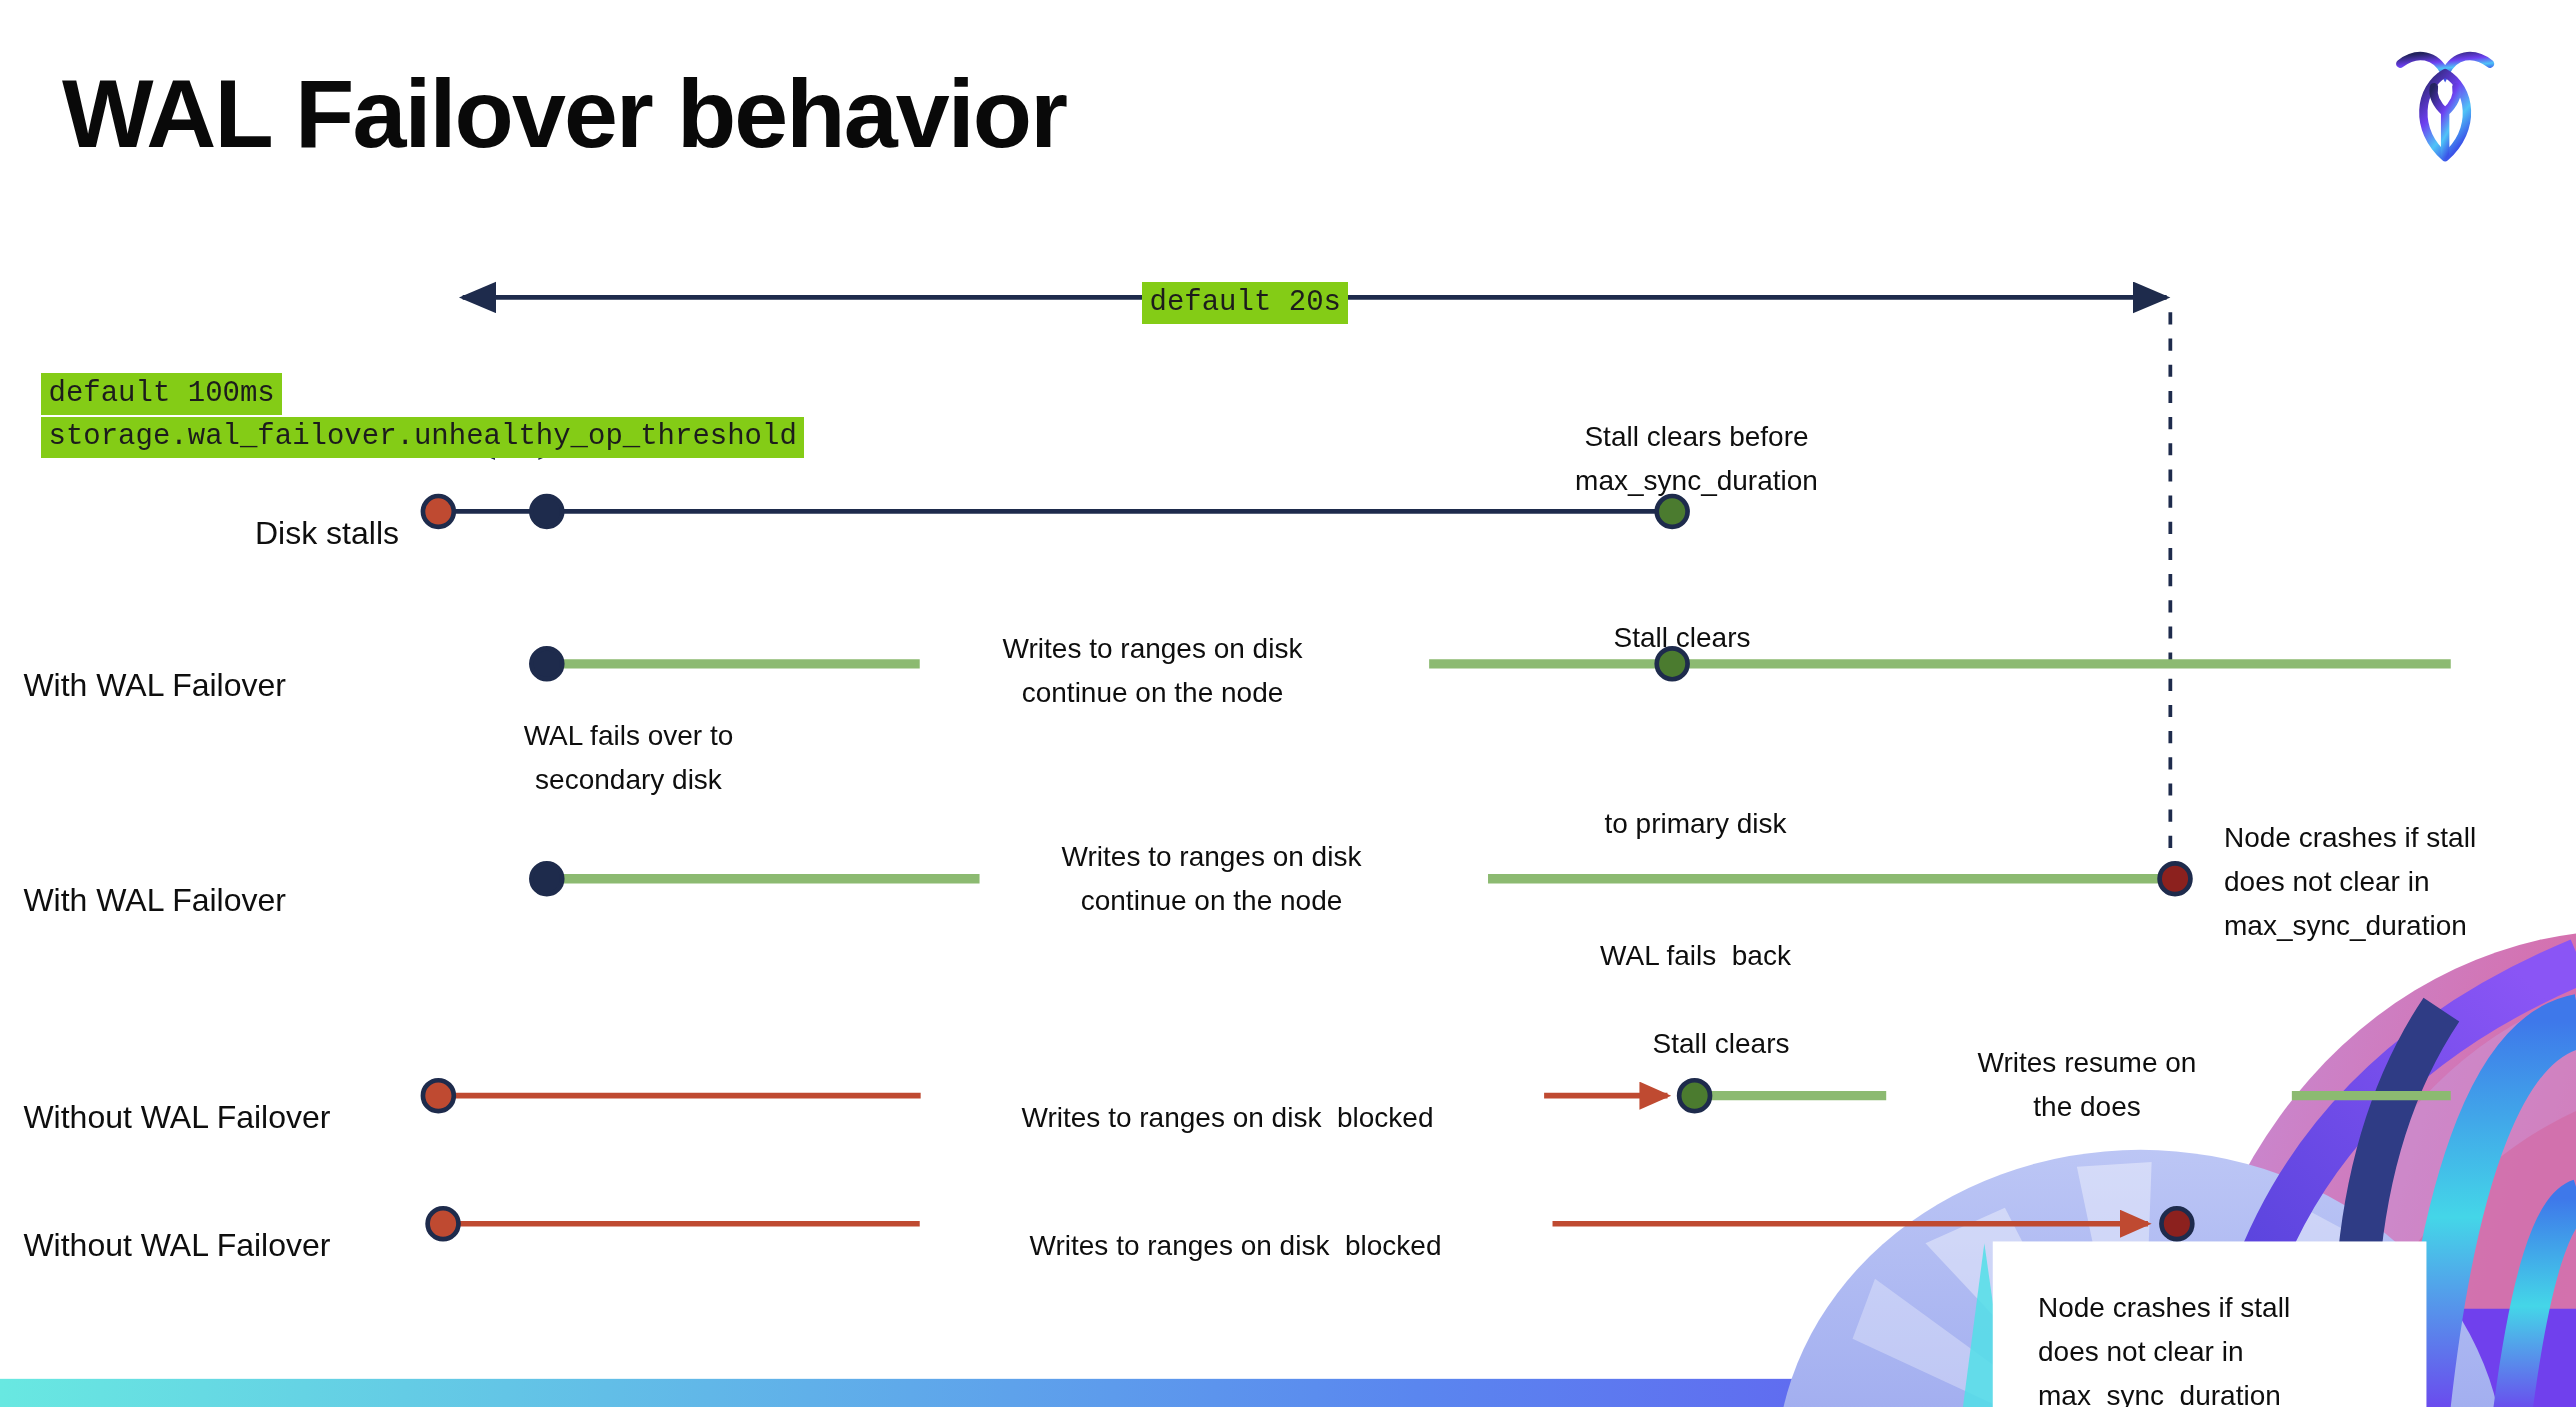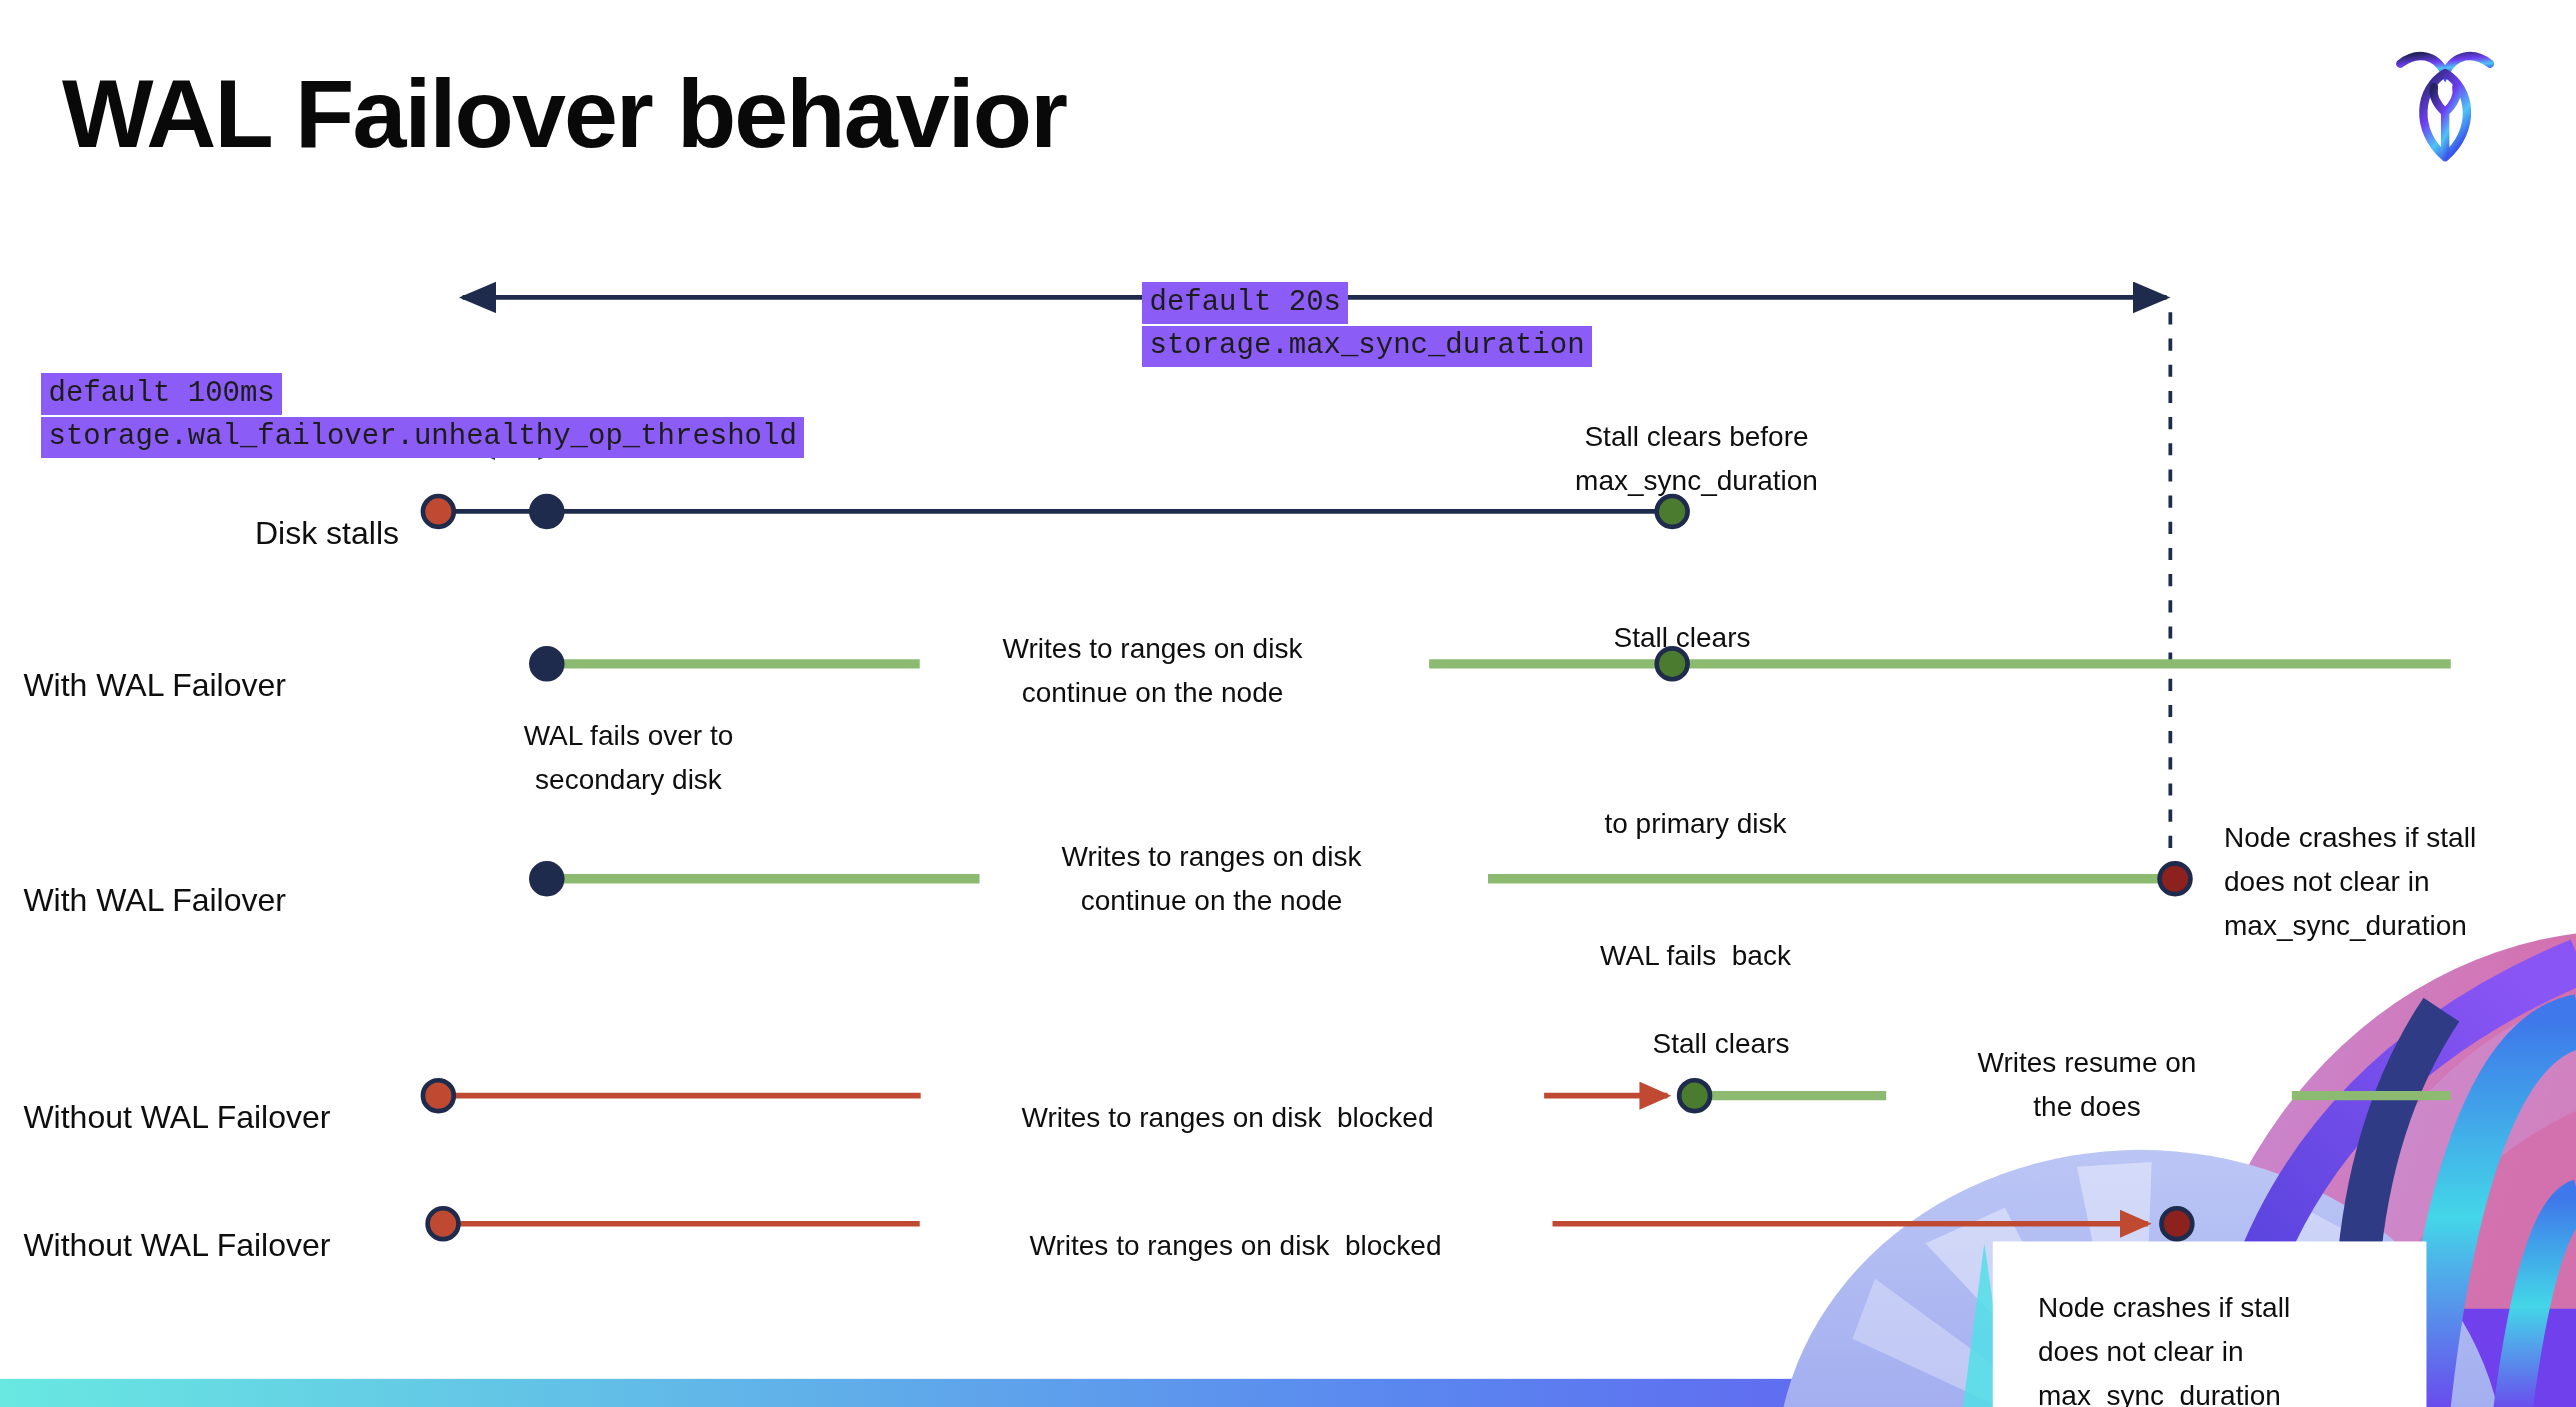--- a/index.html
+++ b/index.html
@@ -2,21 +2,21 @@
 <html style="font-size:15px"><head>
 <meta charset="utf-8">
 <style>
   html,body{margin:0;padding:0;background:#fff;}
   #slide{position:relative;width:2576px;height:1408px;background:#ffffff;overflow:hidden;
          font-family:"Liberation Sans",sans-serif;color:#0e0e0e;}
   #art{position:absolute;left:0;top:0;width:2576px;height:1408px;}
   .abs{position:absolute;margin-top:22px;}
   .title{left:62px;top:36px;font-size:97px;font-weight:bold;letter-spacing:-1.9px;color:#090909;}
   .mono{font-family:"Liberation Mono","DejaVu Sans Mono",monospace;font-size:29px;line-height:37px;color:#1c1c1c;}
-  .mono .hl{display:inline-block;background:#8b5cf6;padding:1.9px 7.5px 2.8px 7.5px;margin-bottom:1.9px;font-family:Liberation Mono, monospace;}
+  .mono .hl{display:inline-block;background:#84cc16;padding:1.9px 7.5px 2.8px 7.5px;margin-bottom:1.9px;font-family:Liberation Mono, monospace;}
   .rowlabel{font-size:32px;line-height:45px;white-space:nowrap;}
   .callout{font-size:28px;line-height:44px;text-align:center;}
   .callout.left{text-align:left;}
   .nowrap{white-space:nowrap;}
 </style>
 </head>
 <body>
 
 <div id="slide">
 
@@ -123,21 +123,20 @@
       <path d="M2,16 C20,2 40,6 50,26 C60,6 80,2 98,16" fill="none" stroke="url(#gLogo)" stroke-width="9" stroke-linecap="round"></path>
       <path d="M50,26 C22,42 16,86 50,116 C84,86 78,42 50,26 Z" fill="none" stroke="url(#gLogo)" stroke-width="9" stroke-linejoin="round"></path>
       <path d="M50,114 L50,68 M50,68 C41,60 36,50 38,41 M50,68 C59,60 64,50 62,41" fill="none" stroke="url(#gLogo)" stroke-width="9" stroke-linecap="round"></path>
     </g>
   </svg>
 
   <div class="abs title">WAL Failover behavior</div>
 
   <div class="abs mono" style="left:1142px;top:260px;">
     <span class="hl">default 20s</span><br>
-    <span class="hl">storage.max_sync_duration</span>
   </div>
 
   <div class="abs mono" style="left:41px;top:351px;">
     <span class="hl">default 100ms</span><br>
     <span class="hl">storage.wal_failover.unhealthy_op_threshold</span>
   </div>
 
   <div class="abs rowlabel" style="left:119px;top:489px;width:280px;text-align:right;">Disk stalls</div>
   <div class="abs rowlabel" style="left:23.4px;top:641px;">With WAL Failover</div>
   <div class="abs rowlabel" style="left:23.4px;top:856px;">With WAL Failover</div>

